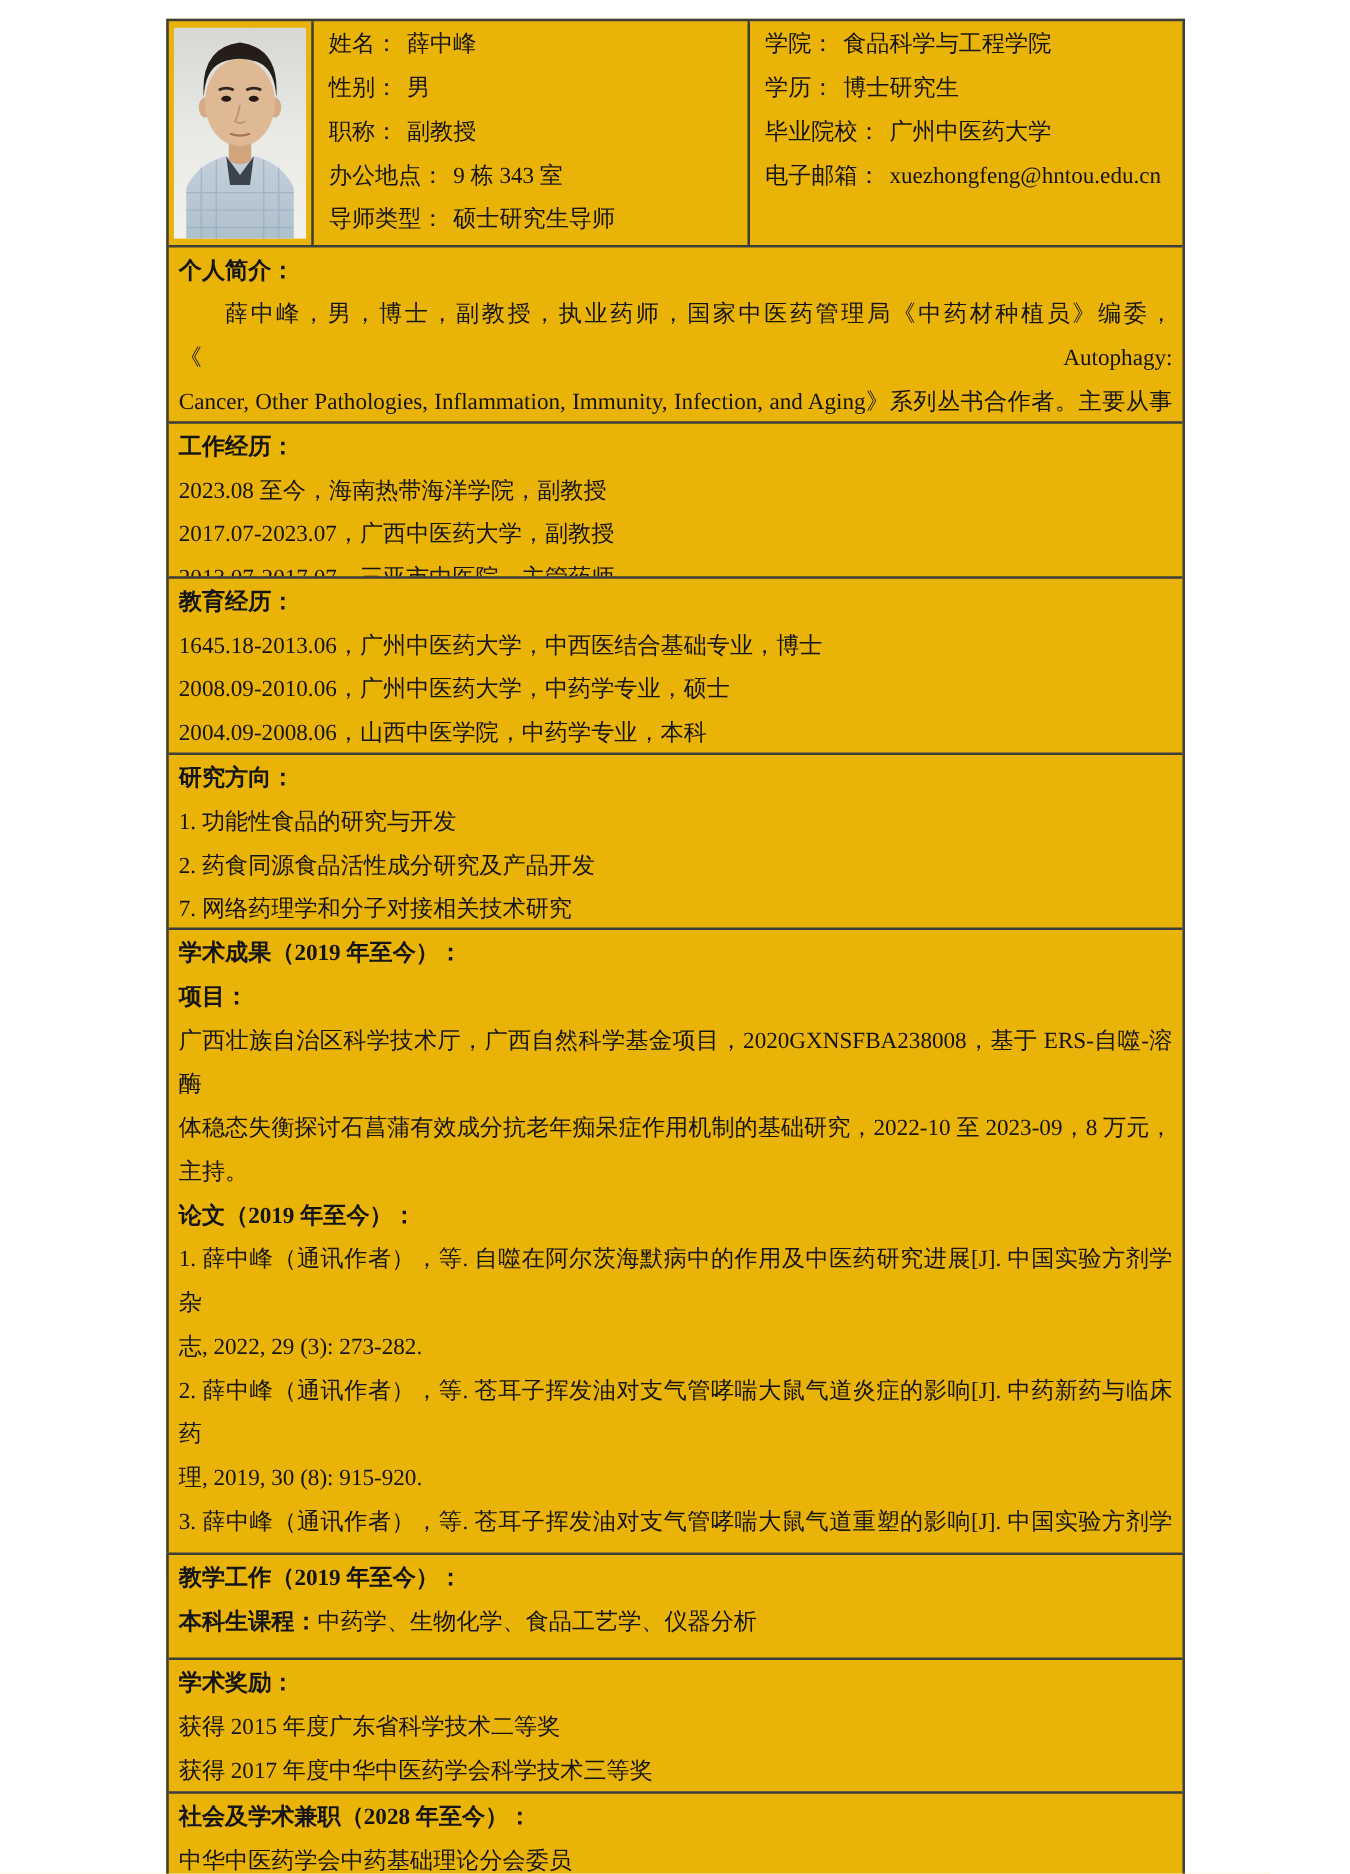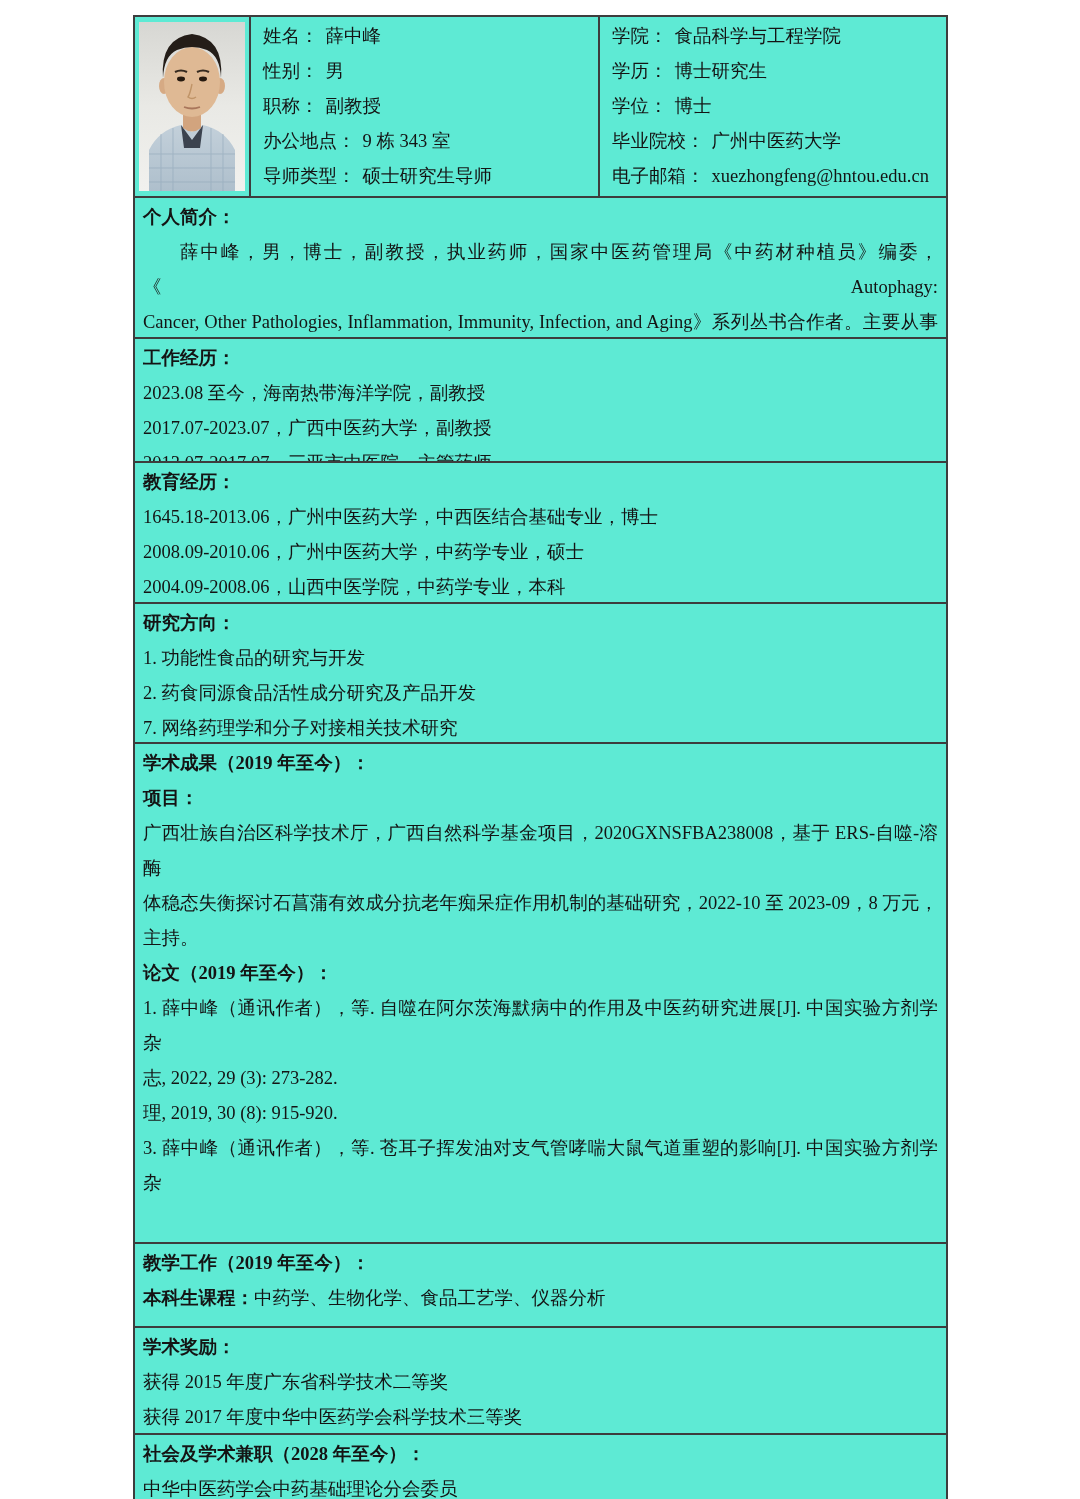--- a/index.html
+++ b/index.html
@@ -4,21 +4,21 @@
 <style>
   html,body { margin:0; padding:0; }
   body {
     width:1080px; height:1499px; background:#ffffff;
     font-family:"Liberation Serif","DejaVu Serif",serif;
     color:#141414;
   }
   .doc { position:relative; width:1080px; height:1499px; overflow:hidden; background:#fff; }
   .tbl {
     position:absolute; left:133px; width:815px;
-    border:2px solid #3d3d3d; background:#5eead4; box-sizing:border-box;
+    border:2px solid #3d3d3d; background:#eab308; box-sizing:border-box;
   }
   #tbl1 { top:15px; }
   #tbl2 { top:1242px; }
 
   .row-header { display:flex; height:179px; border-bottom:2px solid #3d3d3d; }
   .photo-cell {
     width:116px; border-right:2px solid #3d3d3d; box-sizing:border-box;
     padding:4px; display:flex; align-items:center; justify-content:center;
   }
   .photo-cell svg { display:block; }
@@ -109,21 +109,20 @@
         <div class="frow"><span class="flabel">姓名：</span><span>薛中峰</span></div>
         <div class="frow"><span class="flabel">性别：</span><span>男</span></div>
         <div class="frow"><span class="flabel">职称：</span><span>副教授</span></div>
         <div class="frow"><span class="flabel">办公地点：</span><span>9 栋 343 室</span></div>
         <div class="frow"><span class="flabel">导师类型：</span><span>硕士研究生导师</span></div>
       </div>
 
       <div class="info-cell info-right">
         <div class="frow"><span class="flabel">学院：</span><span>食品科学与工程学院</span></div>
         <div class="frow"><span class="flabel">学历：</span><span>博士研究生</span></div>
-        <div class="frow"><span class="flabel">学位：</span><span>博士</span></div>
         <div class="frow"><span class="flabel">毕业院校：</span><span>广州中医药大学</span></div>
         <div class="frow"><span class="flabel">电子邮箱：</span><span>xuezhongfeng@hntou.edu.cn</span></div>
       </div>
     </div>
 
     <div class="sec h-intro">
       <div class="sec-title">个人简介：</div>
       <div class="line fill indent">薛中峰，男，博士，副教授，执业药师，国家中医药管理局《中药材种植员》编委，《Autophagy:</div>
       <div class="line fill">Cancer, Other Pathologies, Inflammation, Immunity, Infection, and Aging》系列丛书合作者。主要从事《生</div>
 
@@ -152,20 +151,21 @@
 
     <div class="sec h-ach last">
       <div class="sec-title">学术成果（2019 年至今）：</div>
       <div class="sec-title">项目：</div>
       <div class="line fill">广西壮族自治区科学技术厅，广西自然科学基金项目，2020GXNSFBA238008，基于 ERS-自噬-溶酶</div>
       <div class="line fill">体稳态失衡探讨石菖蒲有效成分抗老年痴呆症作用机制的基础研究，2022-10 至 2023-09，8 万元，</div>
       <div class="line">主持。</div>
       <div class="sec-title">论文（2019 年至今）：</div>
       <div class="line fill">1. 薛中峰（通讯作者），等. 自噬在阿尔茨海默病中的作用及中医药研究进展[J]. 中国实验方剂学杂</div>
       <div class="line">志, 2022, 29 (3): 273-282.</div>
+      <div class="line fill">2. 薛中峰（通讯作者），等. 苍耳子挥发油对支气管哮喘大鼠气道炎症的影响[J]. 中药新药与临床药</div>
       <div class="line">理, 2019, 30 (8): 915-920.</div>
       <div class="line fill">3. 薛中峰（通讯作者），等. 苍耳子挥发油对支气管哮喘大鼠气道重塑的影响[J]. 中国实验方剂学杂</div>
 
     </div>
   </div>
 
   <div class="tbl" id="tbl2">
 
     <div class="sec h-teach">
       <div class="sec-title">教学工作（2019 年至今）：</div>

